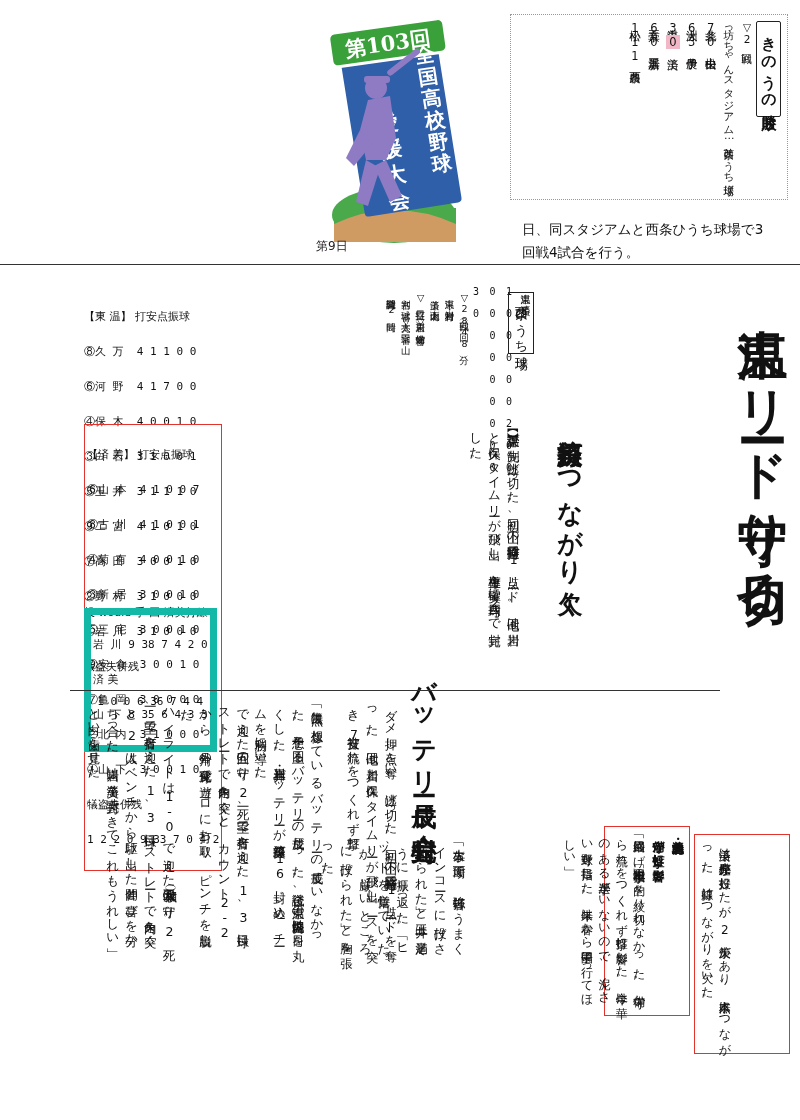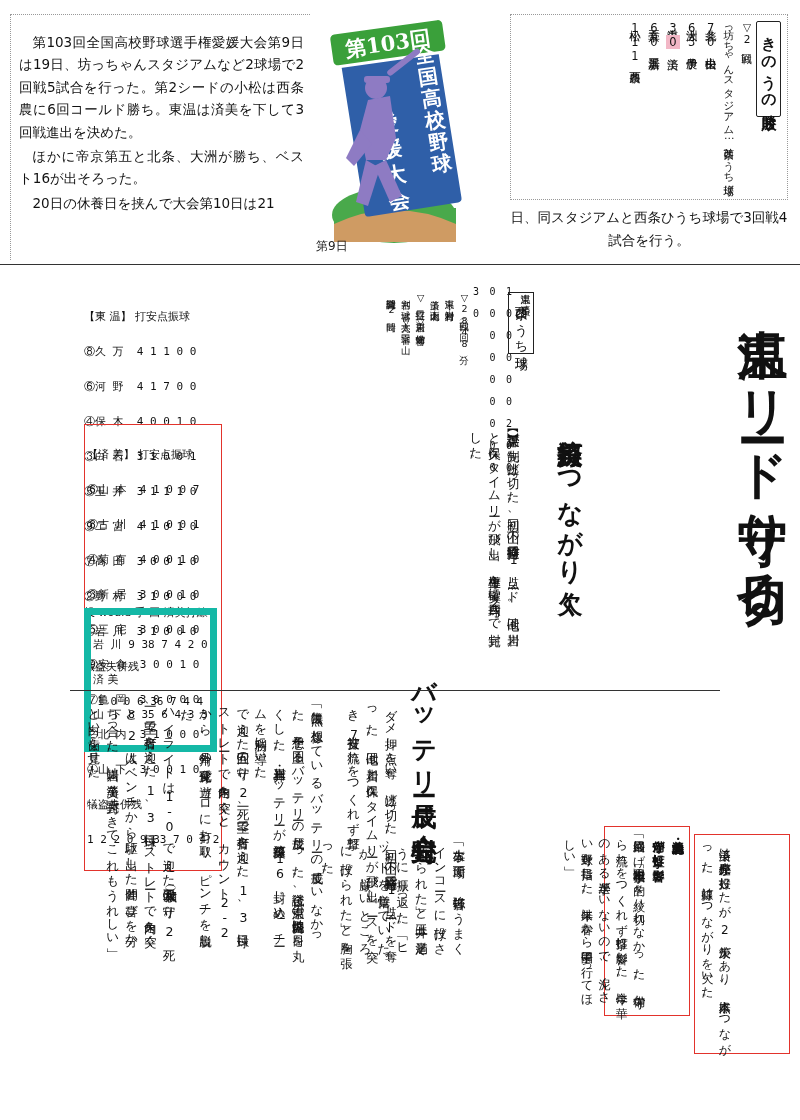--- a/index.html
+++ b/index.html
@@ -66,21 +66,21 @@
     height:100%;
   }
   .res-col.small{font-size:10.5px;}
   .res-hl{background:#f2b7c6;}
 
   
   .cont{
     position:absolute;left:510px;top:206px;width:278px;height:54px;
     font-size:13.5px;line-height:1.7;
   }
-  .cont p{margin:0;text-align:center;}
+  .cont p{margin:12px;}
 
   
   .rule{
     position:absolute;left:0;top:264px;width:800px;height:1px;background:#333;
   }
   .rule2{
     position:absolute;left:70px;top:690px;width:650px;height:1px;background:#333;
   }
 
   
@@ -151,25 +151,20 @@
     padding:4px 3px;
   }
   .note .v{font-size:12px;line-height:1.45;}
   .note-title{font-weight:bold;}
 </style>
 </head>
 <body>
 
 <div class="page">
 
-  <div class="lead">
-    <p>第103回全国高校野球選手権愛媛大会第9日は19日、坊っちゃんスタジアムなど2球場で2回戦5試合を行った。第2シードの小松は西条農に6回コールド勝ち。東温は済美を下して3回戦進出を決めた。</p>
-    <p>ほかに帝京第五と北条、大洲が勝ち、ベスト16が出そろった。</p>
-    <p>20日の休養日を挟んで大会第10日は21</p>
-  </div>
 
   <div class="logo">
     <svg width="150" height="240" viewBox="0 0 150 240">
 
       <ellipse cx="78" cy="205" rx="62" ry="28" fill="#49a94b"></ellipse>
       <path d="M20 205 A62 28 0 0 1 140 205 L140 228 L20 228 Z" fill="#d9b17a" opacity="0"></path>
       <rect x="18" y="198" width="122" height="34" fill="#49a94b"></rect>
       <path d="M18 214 Q78 186 140 214 L140 232 L18 232 Z" fill="#cf9b63"></path>
 
       <g transform="rotate(-9 75 120)">

